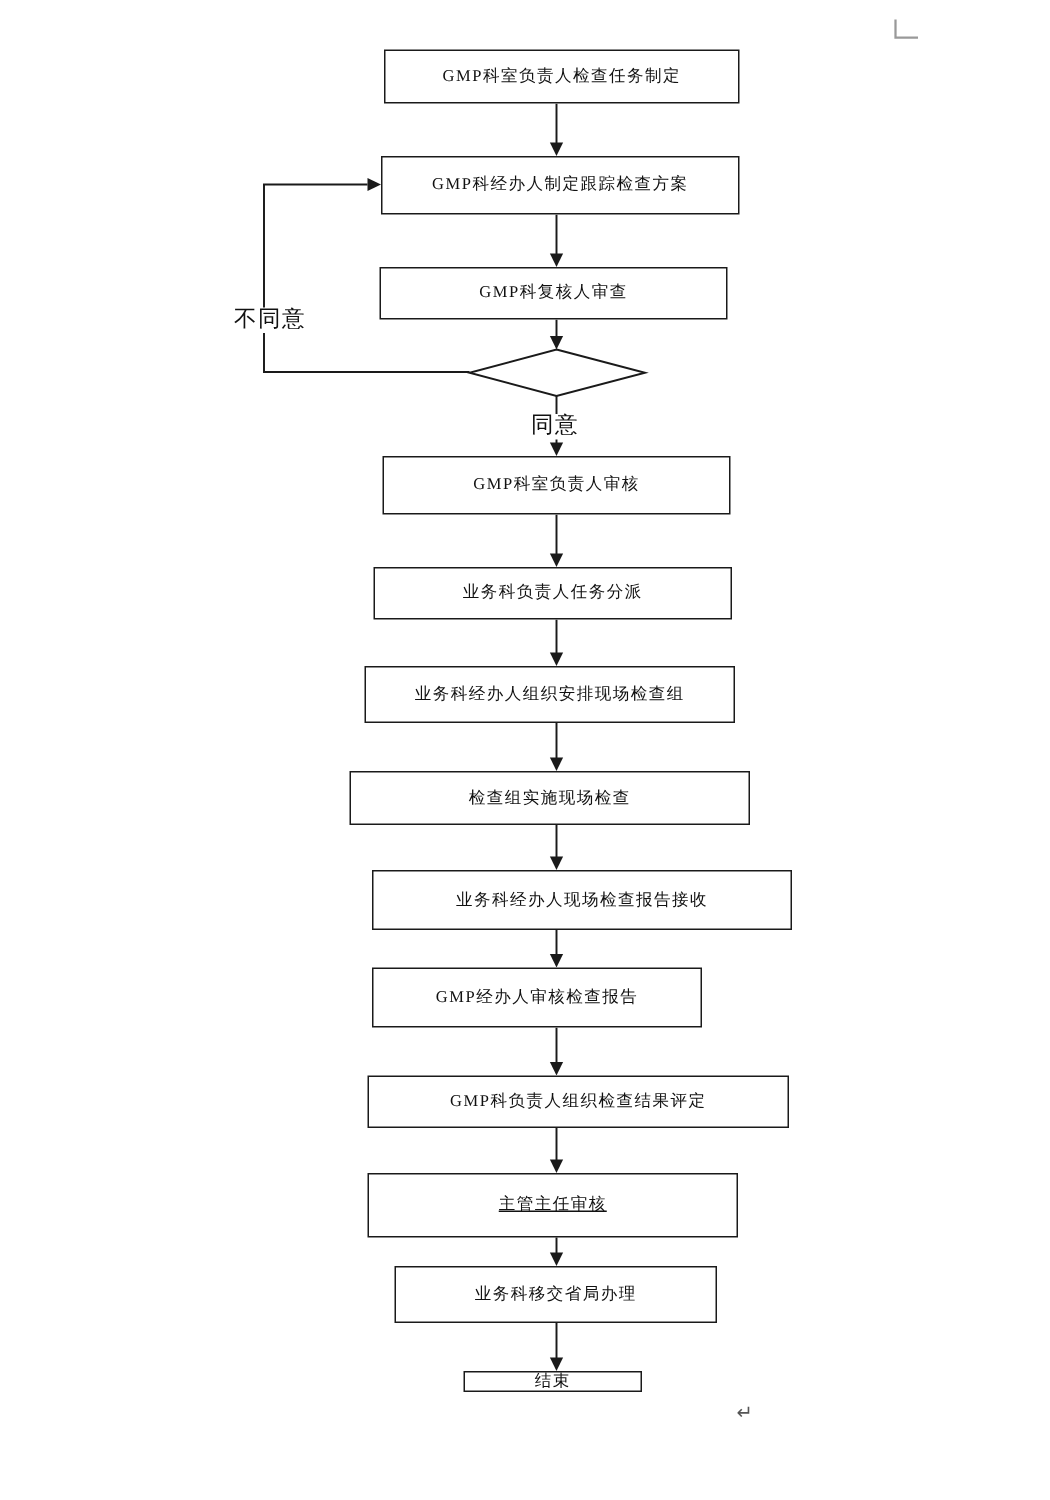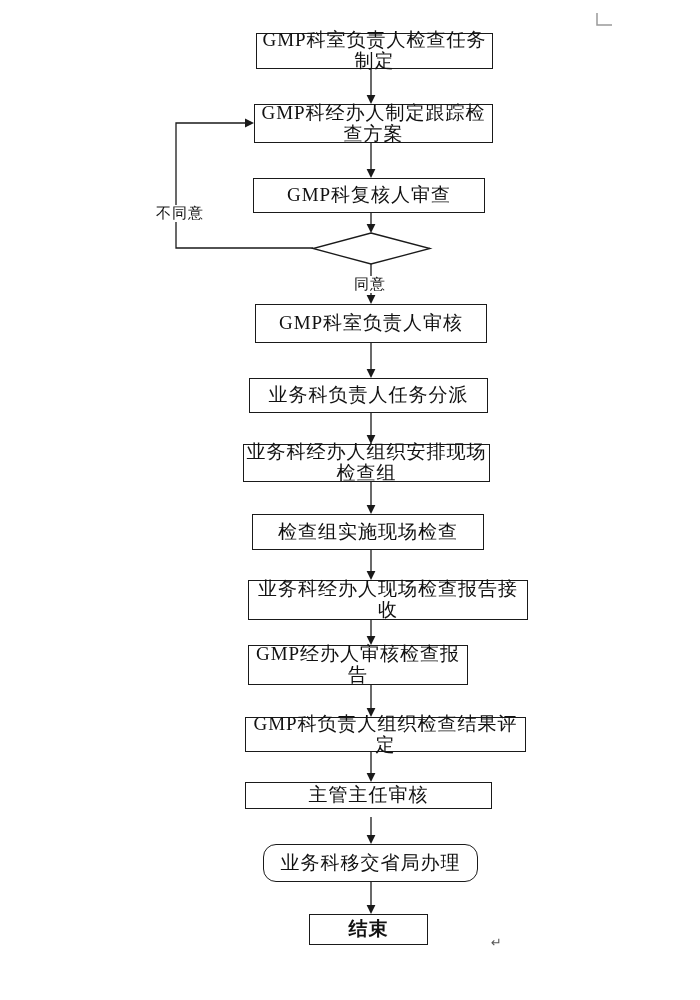--- a/index.html
+++ b/index.html
@@ -18,38 +18,38 @@
     width: 700px; height: 1000px;
   }
   .node {
     position: absolute;
     box-sizing: border-box;
     border: 1px solid #1a1a1a;
     background: #ffffff;
     display: flex;
     align-items: center;
     justify-content: center;
-    font-size: 19px;
+    font-size: 11px;
     letter-spacing: 1px;
     text-align: center;
     line-height: 1.1;
   }
   .n1  { left: 256px; top:  33px; width: 237px; height: 36px; }
   .n2  { left: 254px; top: 104px; width: 239px; height: 39px; }
   .n3  { left: 253px; top: 178px; width: 232px; height: 35px; }
   .n4  { left: 255px; top: 304px; width: 232px; height: 39px; }
   .n5  { left: 249px; top: 378px; width: 239px; height: 35px; }
   .n6  { left: 243px; top: 444px; width: 247px; height: 38px; }
-  .n7  { left: 252px; top: 514px; width: 232px; height: 36px; }
+  .n7  { left: 233px; top: 514px; width: 267px; height: 36px; }
   .n8  { left: 248px; top: 580px; width: 280px; height: 40px; }
   .n9  { left: 248px; top: 645px; width: 220px; height: 40px; }
   .n10 { left: 245px; top: 717px; width: 281px; height: 35px; }
-  .n11 { left: 245px; top: 782px; width: 247px; height: 27px; }
-  .n12 { left: 263px; top: 844px; width: 215px; height: 38px; border-radius: 13px; }
-  .n13 { left: 309px; top: 914px; width: 119px; height: 31px; font-weight: bold; }
+  .n11 { left: 245px; top: 782px; width: 247px; height: 43px; text-decoration: underline; }
+  .n12 { left: 263px; top: 844px; width: 215px; height: 38px; }
+  .n13 { left: 309px; top: 914px; width: 119px; height: 14px; }
   .branch-label {
     position: absolute;
     background: #ffffff;
     font-size: 15px;
     letter-spacing: 1px;
     padding: 0 1px;
     line-height: 1.15;
   }
   .lbl-disagree { left: 155px; top: 205px; }
   .lbl-agree    { left: 353px; top: 276px; }

